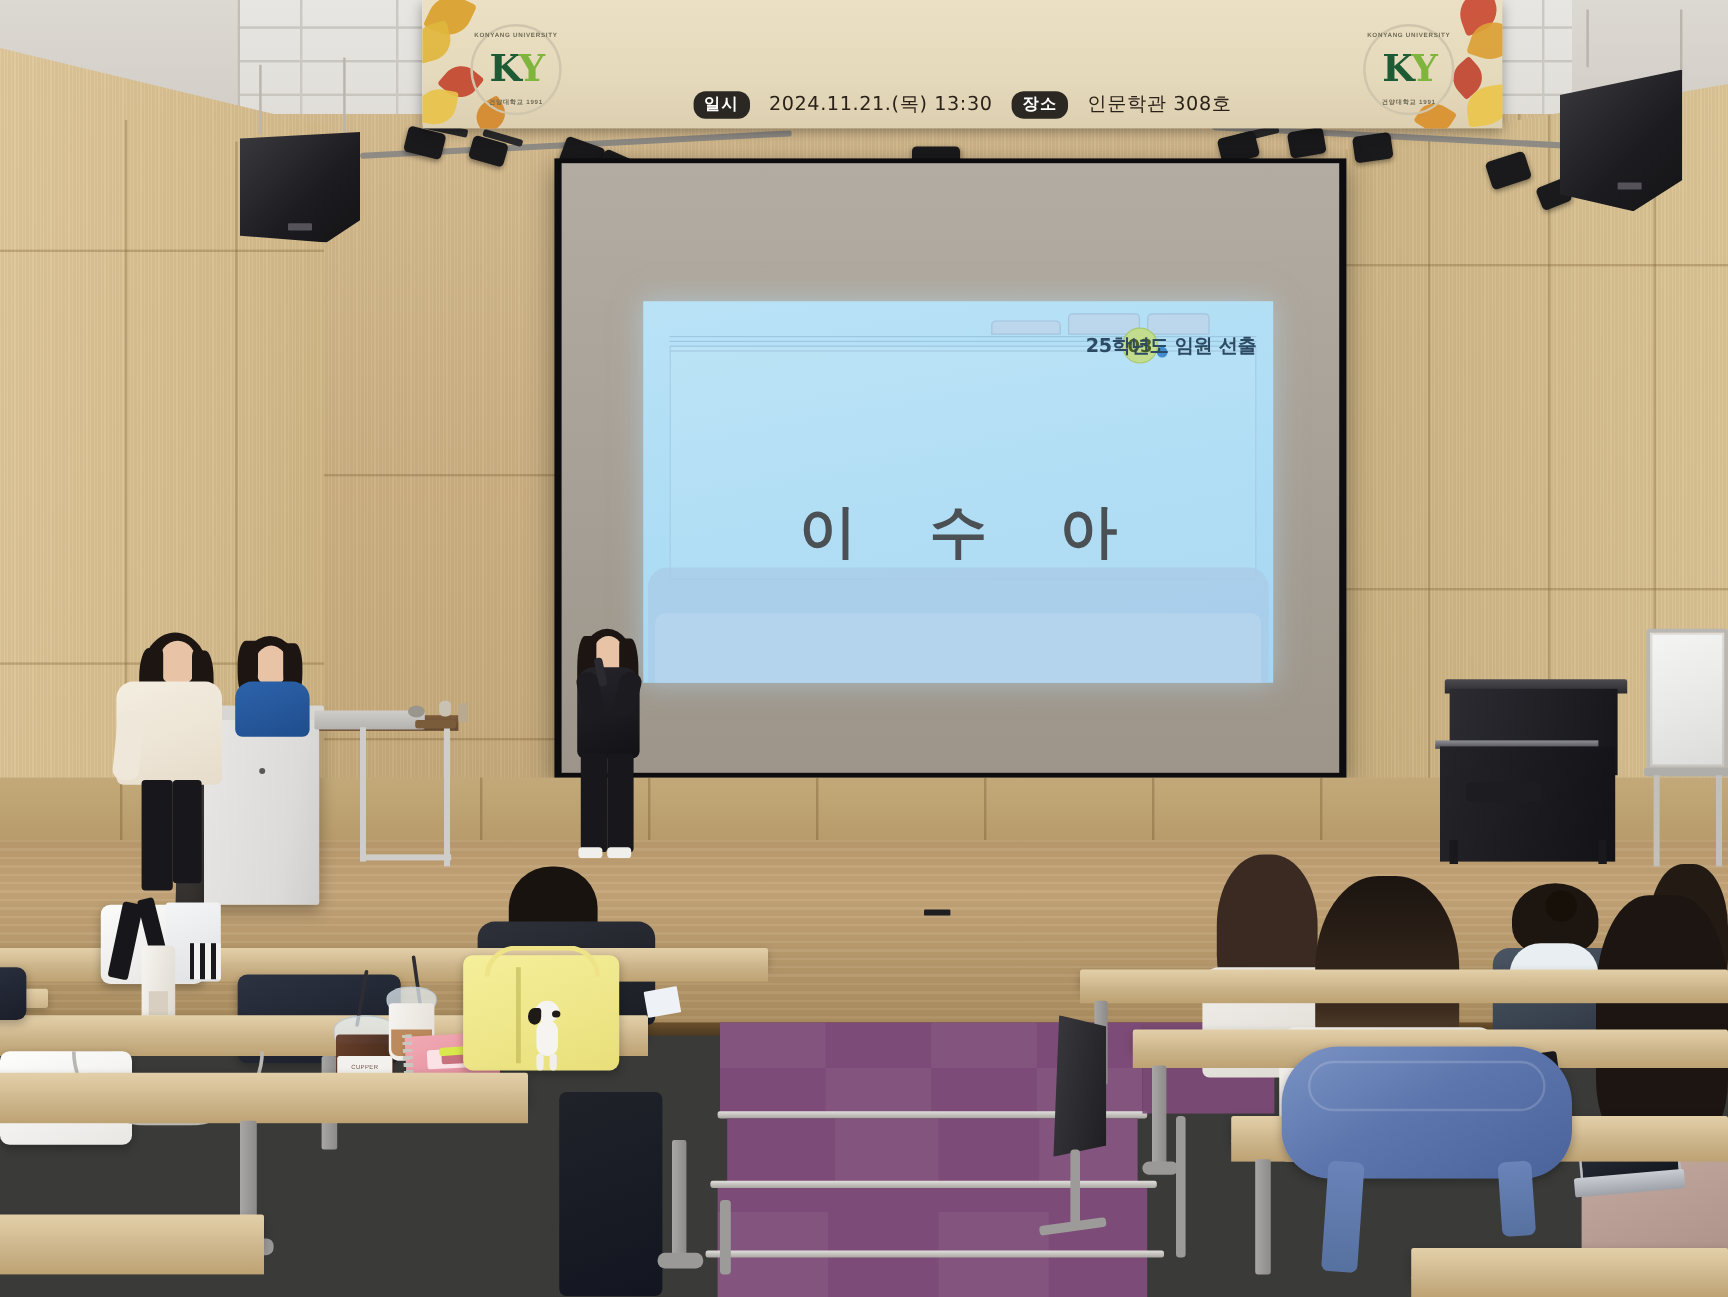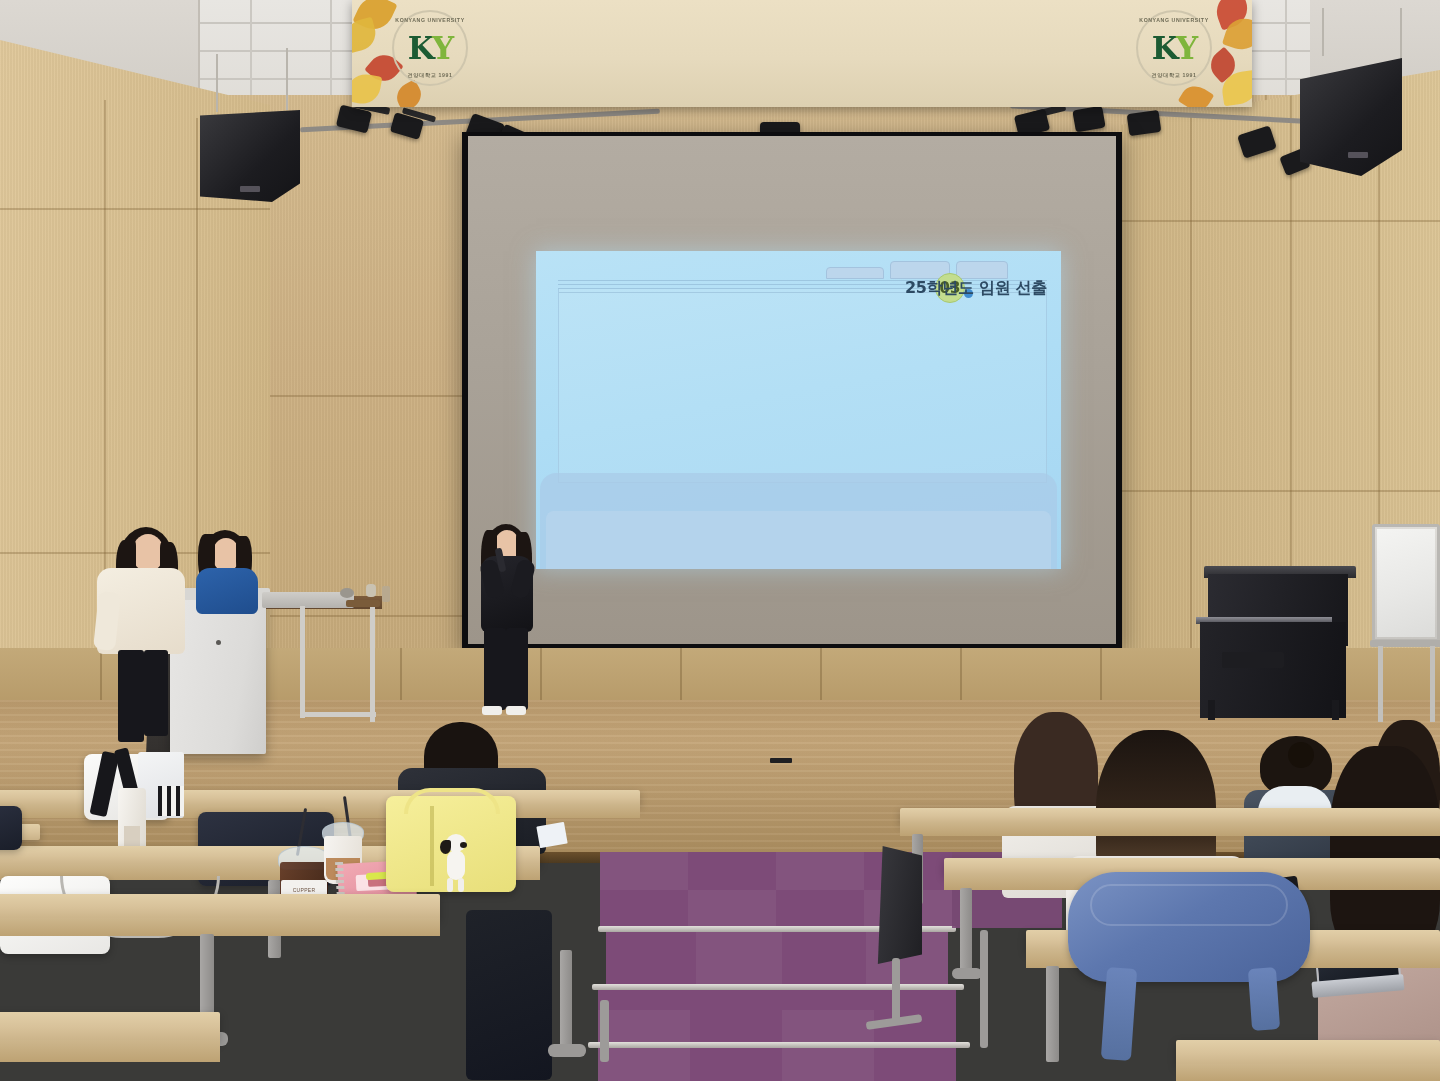--- a/index.html
+++ b/index.html
@@ -81,21 +81,21 @@
     position: absolute; left: 0; right: 0; top: 76px;
     display: flex; justify-content: center; align-items: center; gap: 16px;
     font-size: 15px; color: #2a2118; font-family: "DejaVu Sans", sans-serif;
   }
   .pill {
     background: #2b2722; color: #fff; border-radius: 10px;
     padding: 2px 9px 3px; font-size: 13.5px; font-weight: bold; letter-spacing: 1px;
   }
   .banner-val { font-size: 16px; letter-spacing: .5px; }
   
-  .ky-logo { position: absolute; top: 10px; width: 76px; height: 76px; }
+  .ky-logo { position: absolute; top: 20px; width: 76px; height: 76px; }
   .ky-logo.l { left: 40px; }
   .ky-logo.r { right: 40px; }
   .ky-ring {
     position: absolute; inset: 0; border-radius: 50%;
     border: 2px solid #cfc6ad;
   }
   .ky-text {
     position: absolute; left: 50%; top: 50%; transform: translate(-50%,-50%);
     font-size: 31px; font-weight: bold; font-family: "DejaVu Serif", serif;
     letter-spacing: -2px; line-height: 1;
@@ -474,20 +474,26 @@
 
     <div class="ky-logo r">
       <div class="ky-ring"></div>
       <div class="ky-arc-top">KONYANG UNIVERSITY</div>
       <div class="ky-text">
         <span class="ky-k">K</span><span class="ky-y">Y</span>
       </div>
       <div class="ky-arc-bot">건양대학교 1991</div>
     </div>
 
+    <div class="banner-sub">
+      <span class="pill">일시</span>
+      <span class="banner-val">2024.11.21.(목) 13:30</span>
+      <span class="pill">장소</span>
+      <span class="banner-val">인문학관 308호</span>
+    </div>
   </div>
 
   <div class="screen-frame">
     <div class="screen-surface">
 
       <div class="slide">
 
         <div class="folder-tab" style="left:290px; top:16px; width:58px; height:12px;"></div>
         <div class="folder-tab" style="left:354px; top:10px; width:60px; height:18px;"></div>
         <div class="folder-tab" style="left:420px; top:10px; width:52px; height:18px;"></div>
@@ -499,20 +505,21 @@
             <div class="fline"></div>
         </div>
         <div class="folder-body"></div>
         <div class="blue-dot" style="left:428px; top:38px;"></div>
 
         <div class="folder-pocket"></div>
         <div class="folder-pocket2"></div>
 
         <div class="slide-badge">03</div>
         <div class="slide-section">25학년도 임원 선출</div>
+        <div class="slide-name">이 수 아</div>
       </div>
 
     </div>
   </div>
 
   <div class="stage-wainscot">
     <div class="wain-seam" style="left:100px"></div>
     <div class="wain-seam" style="left:230px"></div>
     <div class="wain-seam" style="left:400px"></div>
     <div class="wain-seam" style="left:540px"></div>

